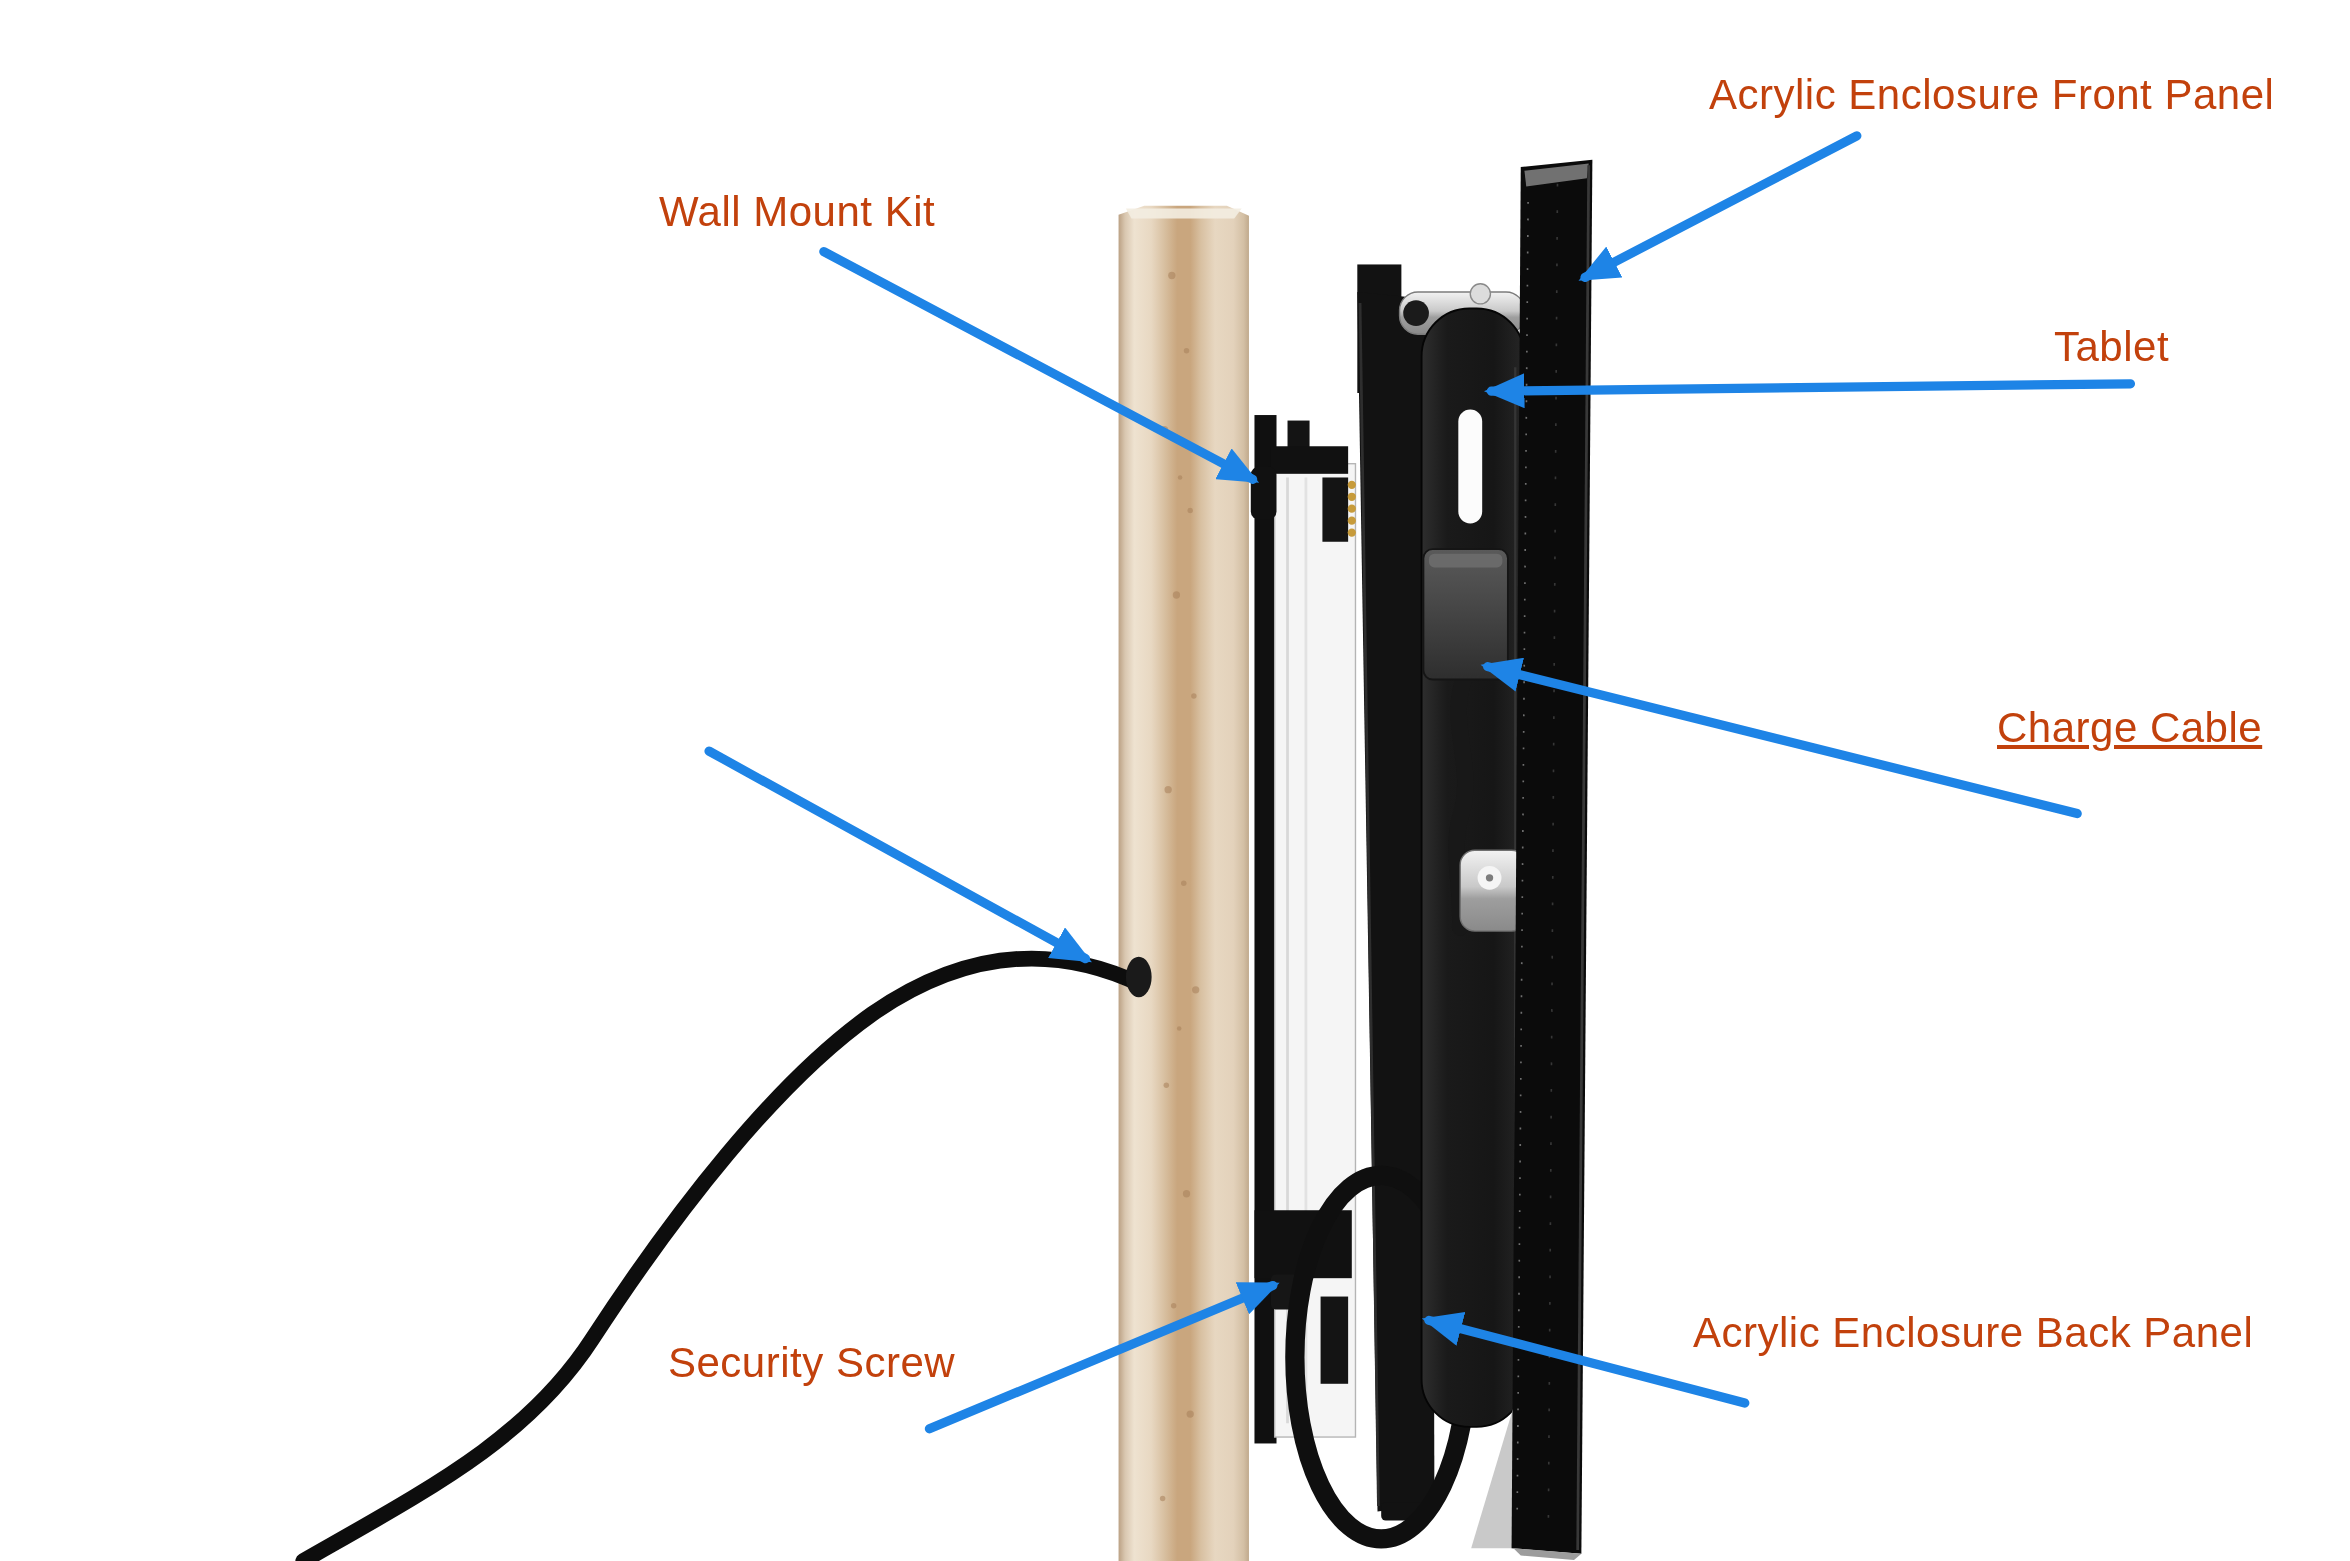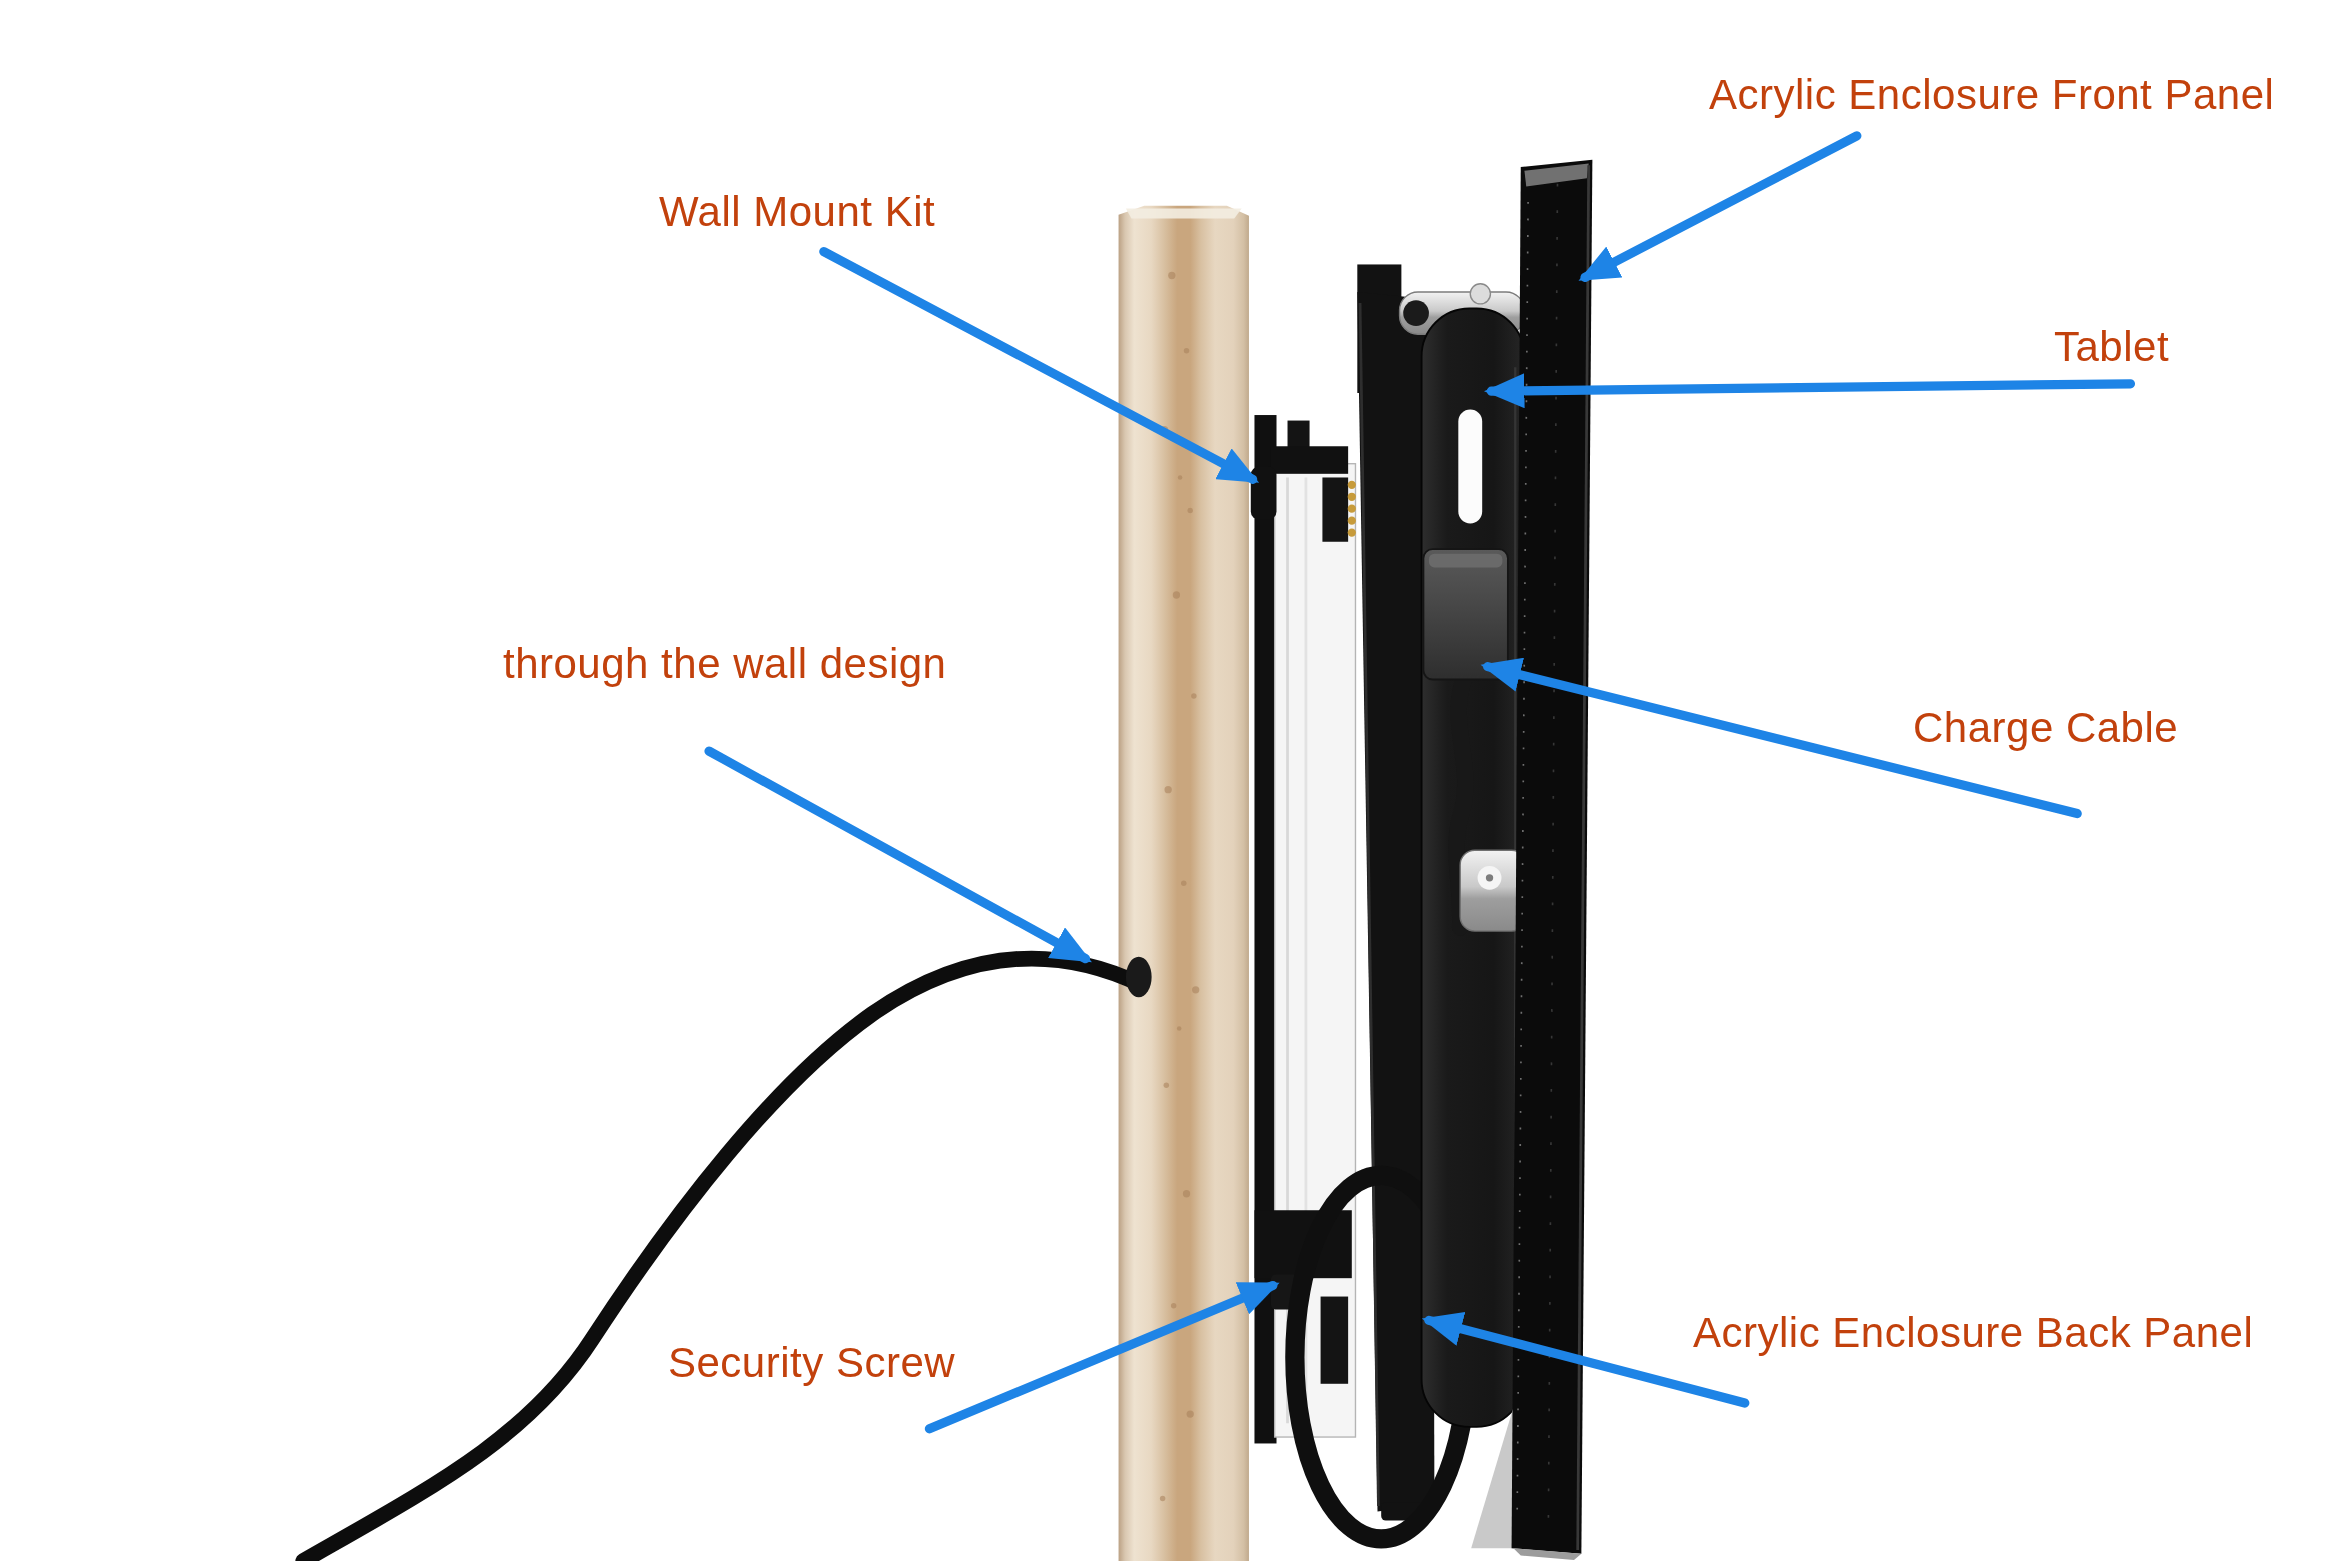--- a/index.html
+++ b/index.html
@@ -170,22 +170,21 @@
       <line x1="1012" y1="1556" x2="1386" y2="1400" marker-end="url(#head)"></line>
     </g>
   </svg>
 
   <div class="callout" style="left:1709px; top:72px;">Acrylic Enclosure Front Panel</div>
 
   <div class="callout" style="left:643px; top:189px;margin-left:16px;">Wall Mount Kit</div>
 
   <div class="callout" style="left:2054px; top:324px;">Tablet</div>
 
-  <div class="callout" style="left:503px; top:641px;">through the wall design</div>
 
-  <div class="callout" style="left:1913px; top:705px;">Charge Cable</div>
+  <div class="callout" style="left:1997px; top:705px;text-decoration:underline;">Charge Cable</div>
 
   <div class="callout" style="left:668px; top:1340px;">Security Screw</div>
 
   <div class="callout" style="left:1693px; top:1310px;">Acrylic Enclosure Back Panel</div>
 
 </div>
 
 
 </body></html>

